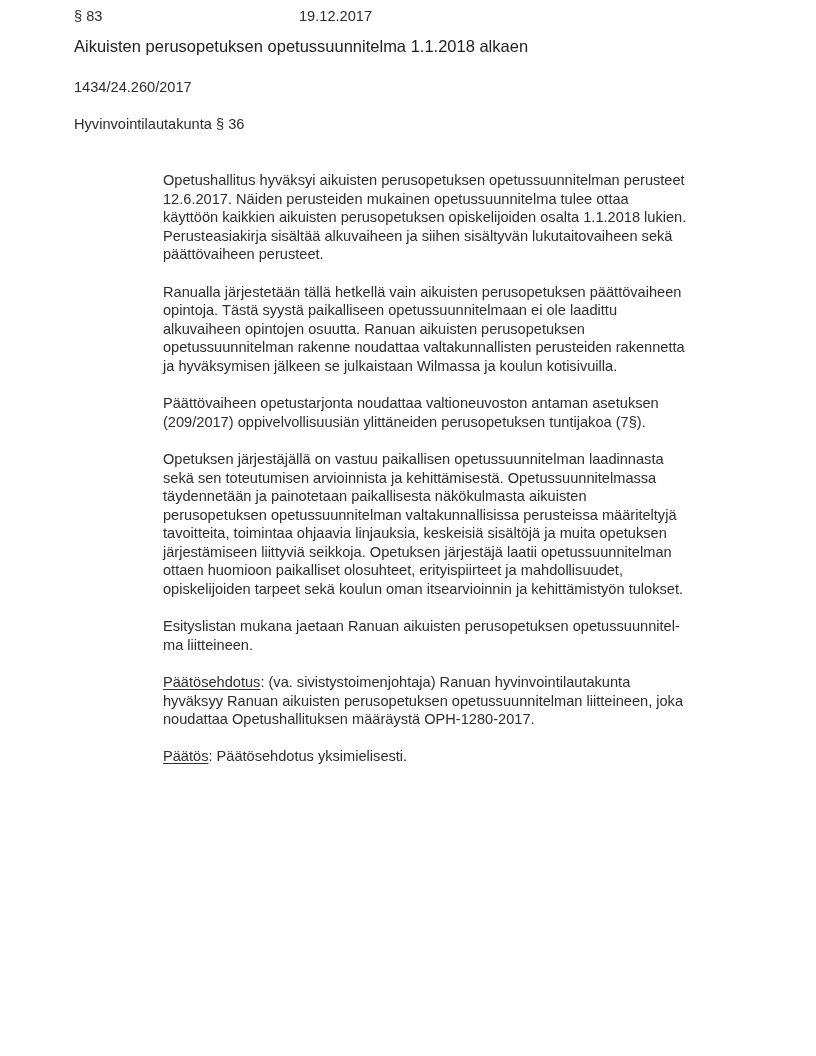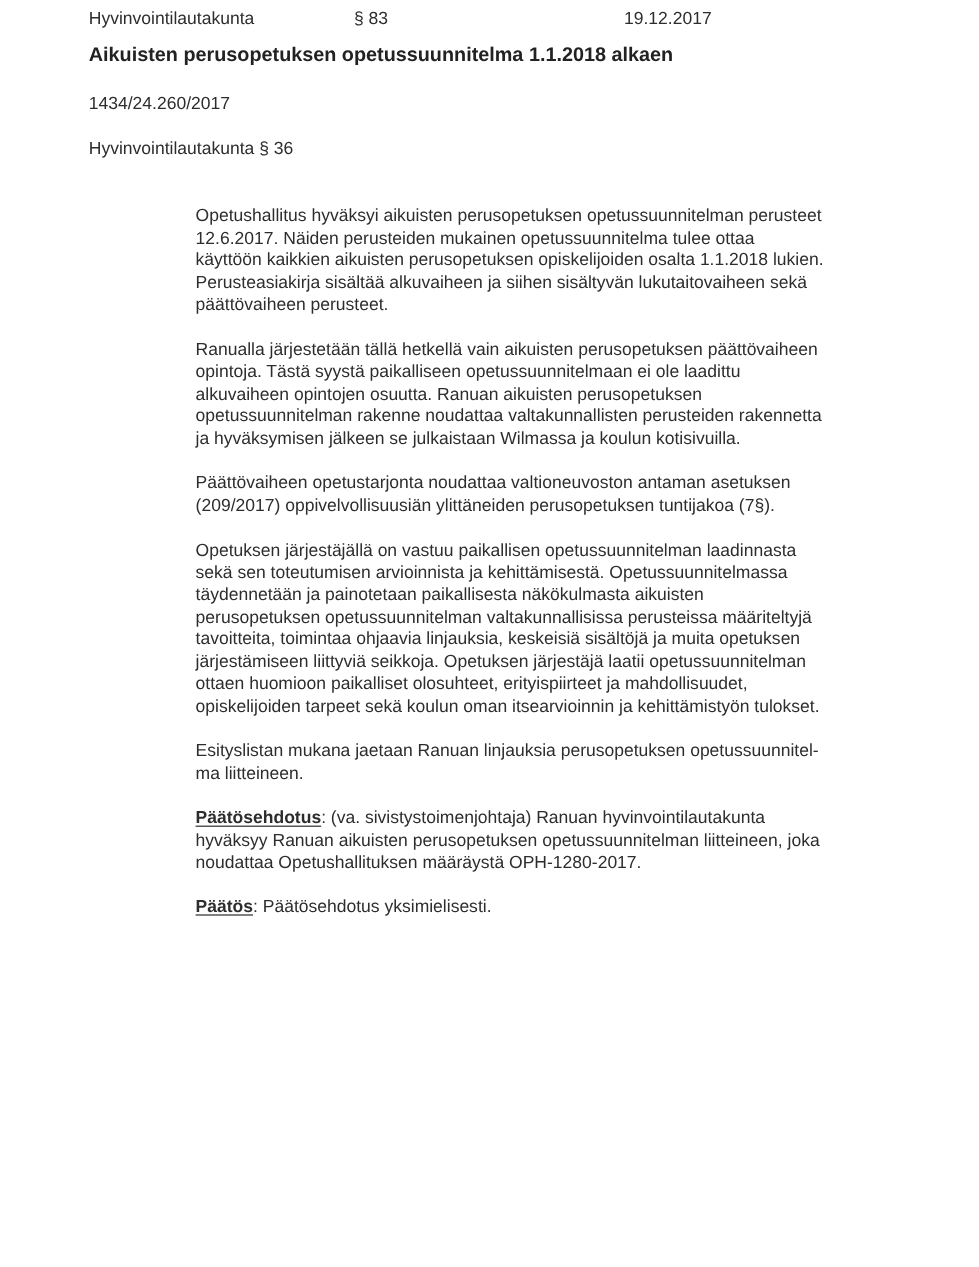--- a/index.html
+++ b/index.html
@@ -29,21 +29,21 @@
   }
   .h-col1 { width: 221px; }
   .h-col2 { width: 225px; }
   .h-col3 { flex: 0 0 auto; text-align: right; }
   .doc-title {
     position: absolute;
     top: 36px;
     left: 74px;
     font-size: 16.5px;
     line-height: 21px;
-    font-weight: bold;
+    font-weight: normal;
     color: #222222;
   }
   .diary-number {
     position: absolute;
     top: 78px;
     left: 74px;
   }
   .section-heading {
     position: absolute;
     top: 115px;
@@ -54,32 +54,31 @@
     top: 151px;
     left: 163px;
     width: 605px;
     margin-top: 20px;
   }
   .para {
     margin: 0 0 18.6px 0;
     white-space: pre-line;
   }
   .lead-label {
-    font-weight: bold;
+    font-weight: normal;
     text-decoration: underline;
     text-underline-offset: 2px;
   }
 </style>
 </head>
 <body>
 
 <div class="page">
 
   <div class="header-row">
-    <span class="h-col1">Hyvinvointilautakunta</span>
     <span class="h-col2">§ 83</span>
     <span class="h-col3">19.12.2017</span>
   </div>
 
   <div class="doc-title">Aikuisten perusopetuksen opetussuunnitelma 1.1.2018 alkaen</div>
 
   <div class="diary-number">1434/24.260/2017</div>
 
   <div class="section-heading">Hyvinvointilautakunta § 36</div>
 
@@ -102,21 +101,21 @@
 
     <p class="para">Opetuksen järjestäjällä on vastuu paikallisen opetussuunnitelman laadinnasta
 sekä sen toteutumisen arvioinnista ja kehittämisestä. Opetussuunnitelmassa
 täydennetään ja painotetaan paikallisesta näkökulmasta aikuisten
 perusopetuksen opetussuunnitelman valtakunnallisissa perusteissa määriteltyjä
 tavoitteita, toimintaa ohjaavia linjauksia, keskeisiä sisältöjä ja muita opetuksen
 järjestämiseen liittyviä seikkoja. Opetuksen järjestäjä laatii opetussuunnitelman
 ottaen huomioon paikalliset olosuhteet, erityispiirteet ja mahdollisuudet,
 opiskelijoiden tarpeet sekä koulun oman itsearvioinnin ja kehittämistyön tulokset.</p>
 
-    <p class="para">Esityslistan mukana jaetaan Ranuan linjauksia perusopetuksen opetussuunnitel-
+    <p class="para">Esityslistan mukana jaetaan Ranuan aikuisten perusopetuksen opetussuunnitel-
 ma liitteineen.</p>
 
     <p class="para"><span class="lead-label">Päätösehdotus</span><span>: (va. sivistystoimenjohtaja) Ranuan hyvinvointilautakunta
 hyväksyy Ranuan aikuisten perusopetuksen opetussuunnitelman liitteineen, joka
 noudattaa Opetushallituksen määräystä OPH-1280-2017.</span></p>
 
     <p class="para"><span class="lead-label">Päätös</span><span>: Päätösehdotus yksimielisesti.</span></p>
 
 
   </div>

